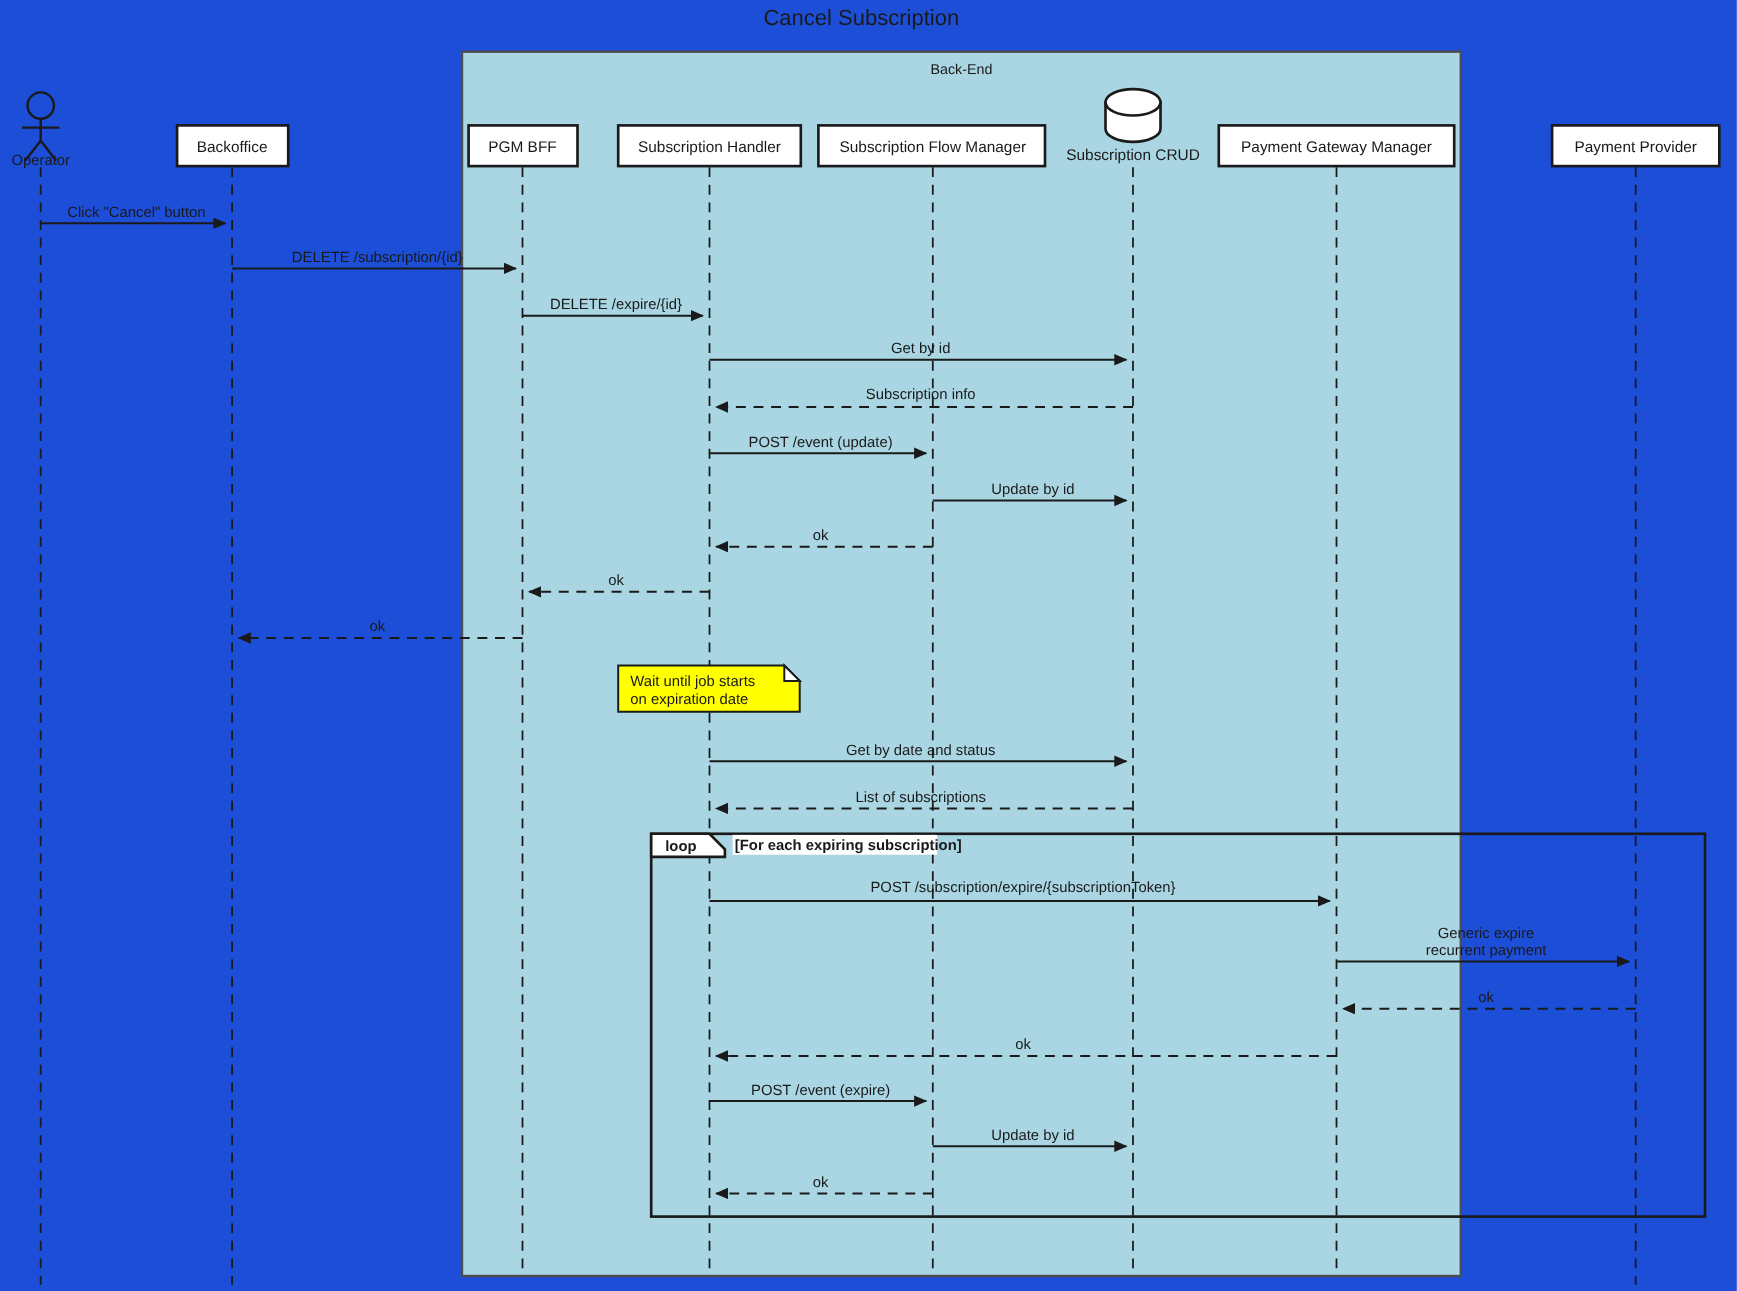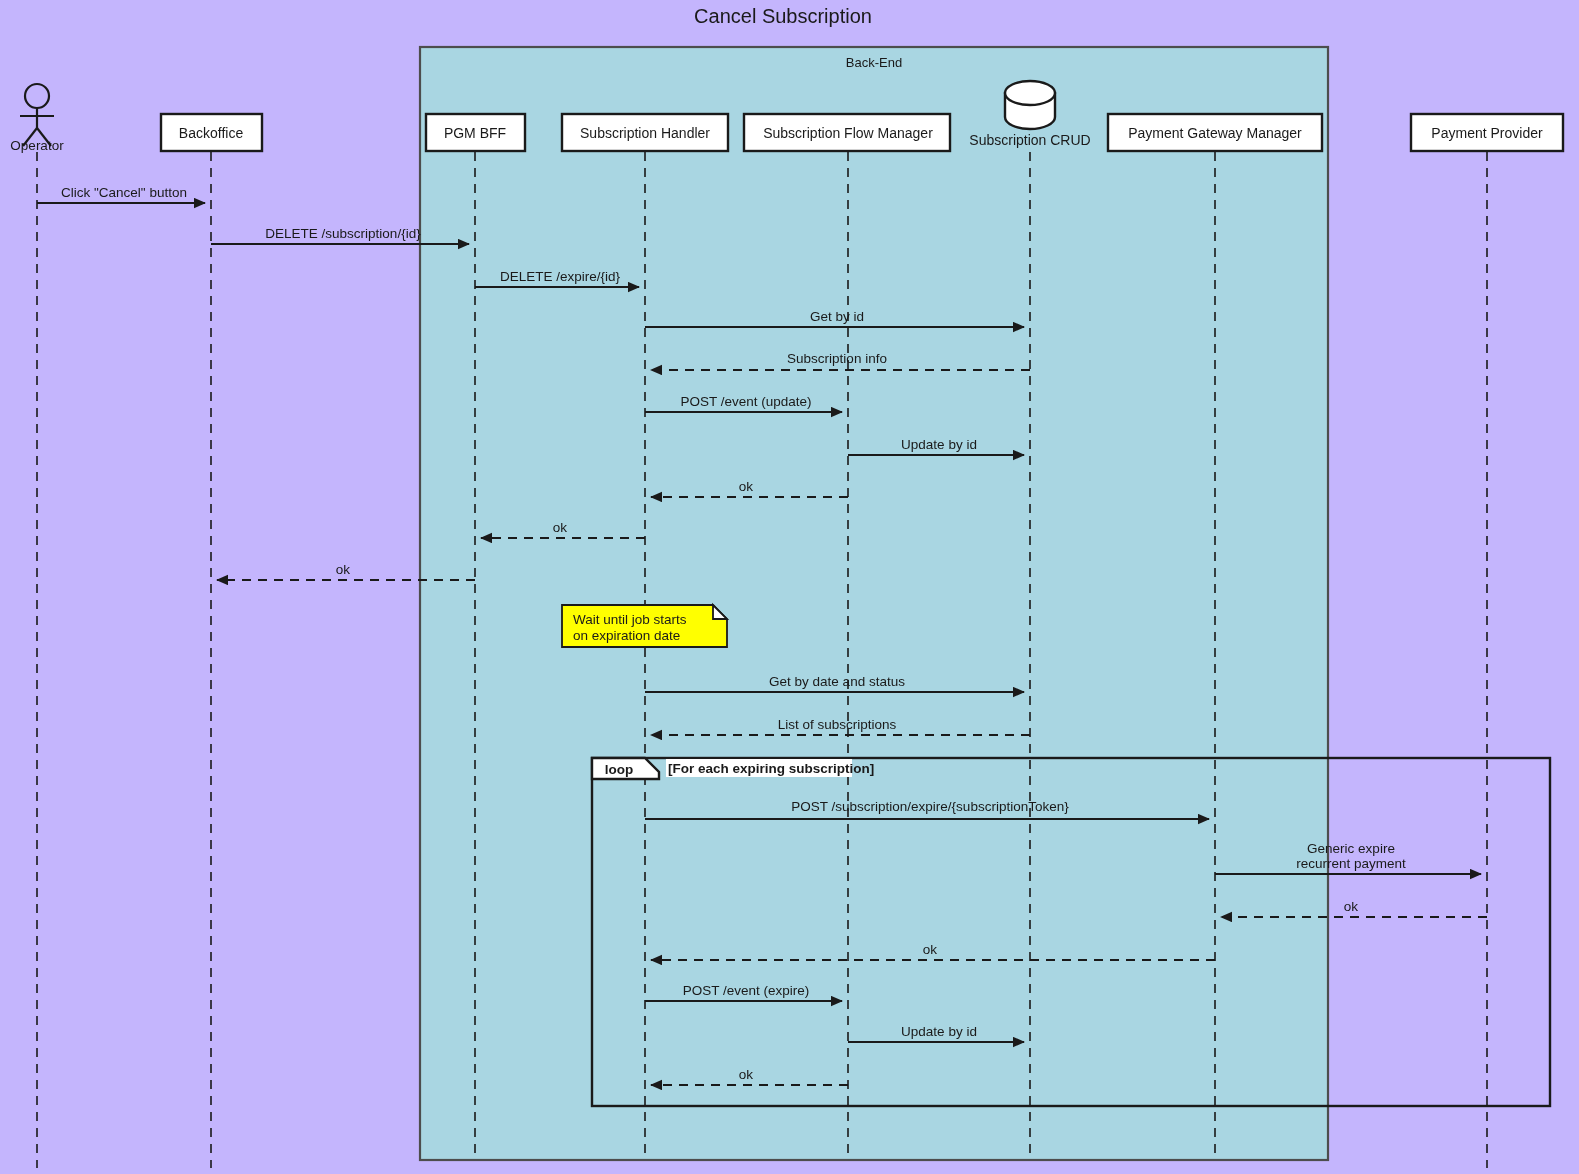--- a/index.html
+++ b/index.html
@@ -7,21 +7,21 @@
     padding: 0;
     background: #ffffff;
   }
   body {
     font-family: "Liberation Sans", sans-serif;
   }
   #stage {
     position: relative;
     width: 1579px;
     height: 1174px;
-    background: #c4b5fd;
+    background: #1d4ed8;
     overflow: hidden;
     text-align: center;
   }
   #stage svg {
     position: absolute;
     left: 0;
     top: 0;
   }
   text { font-family: "Liberation Sans", sans-serif; fill: #1a1a1a; }
   .t-title { font-size: 20px; text-anchor: middle; }

